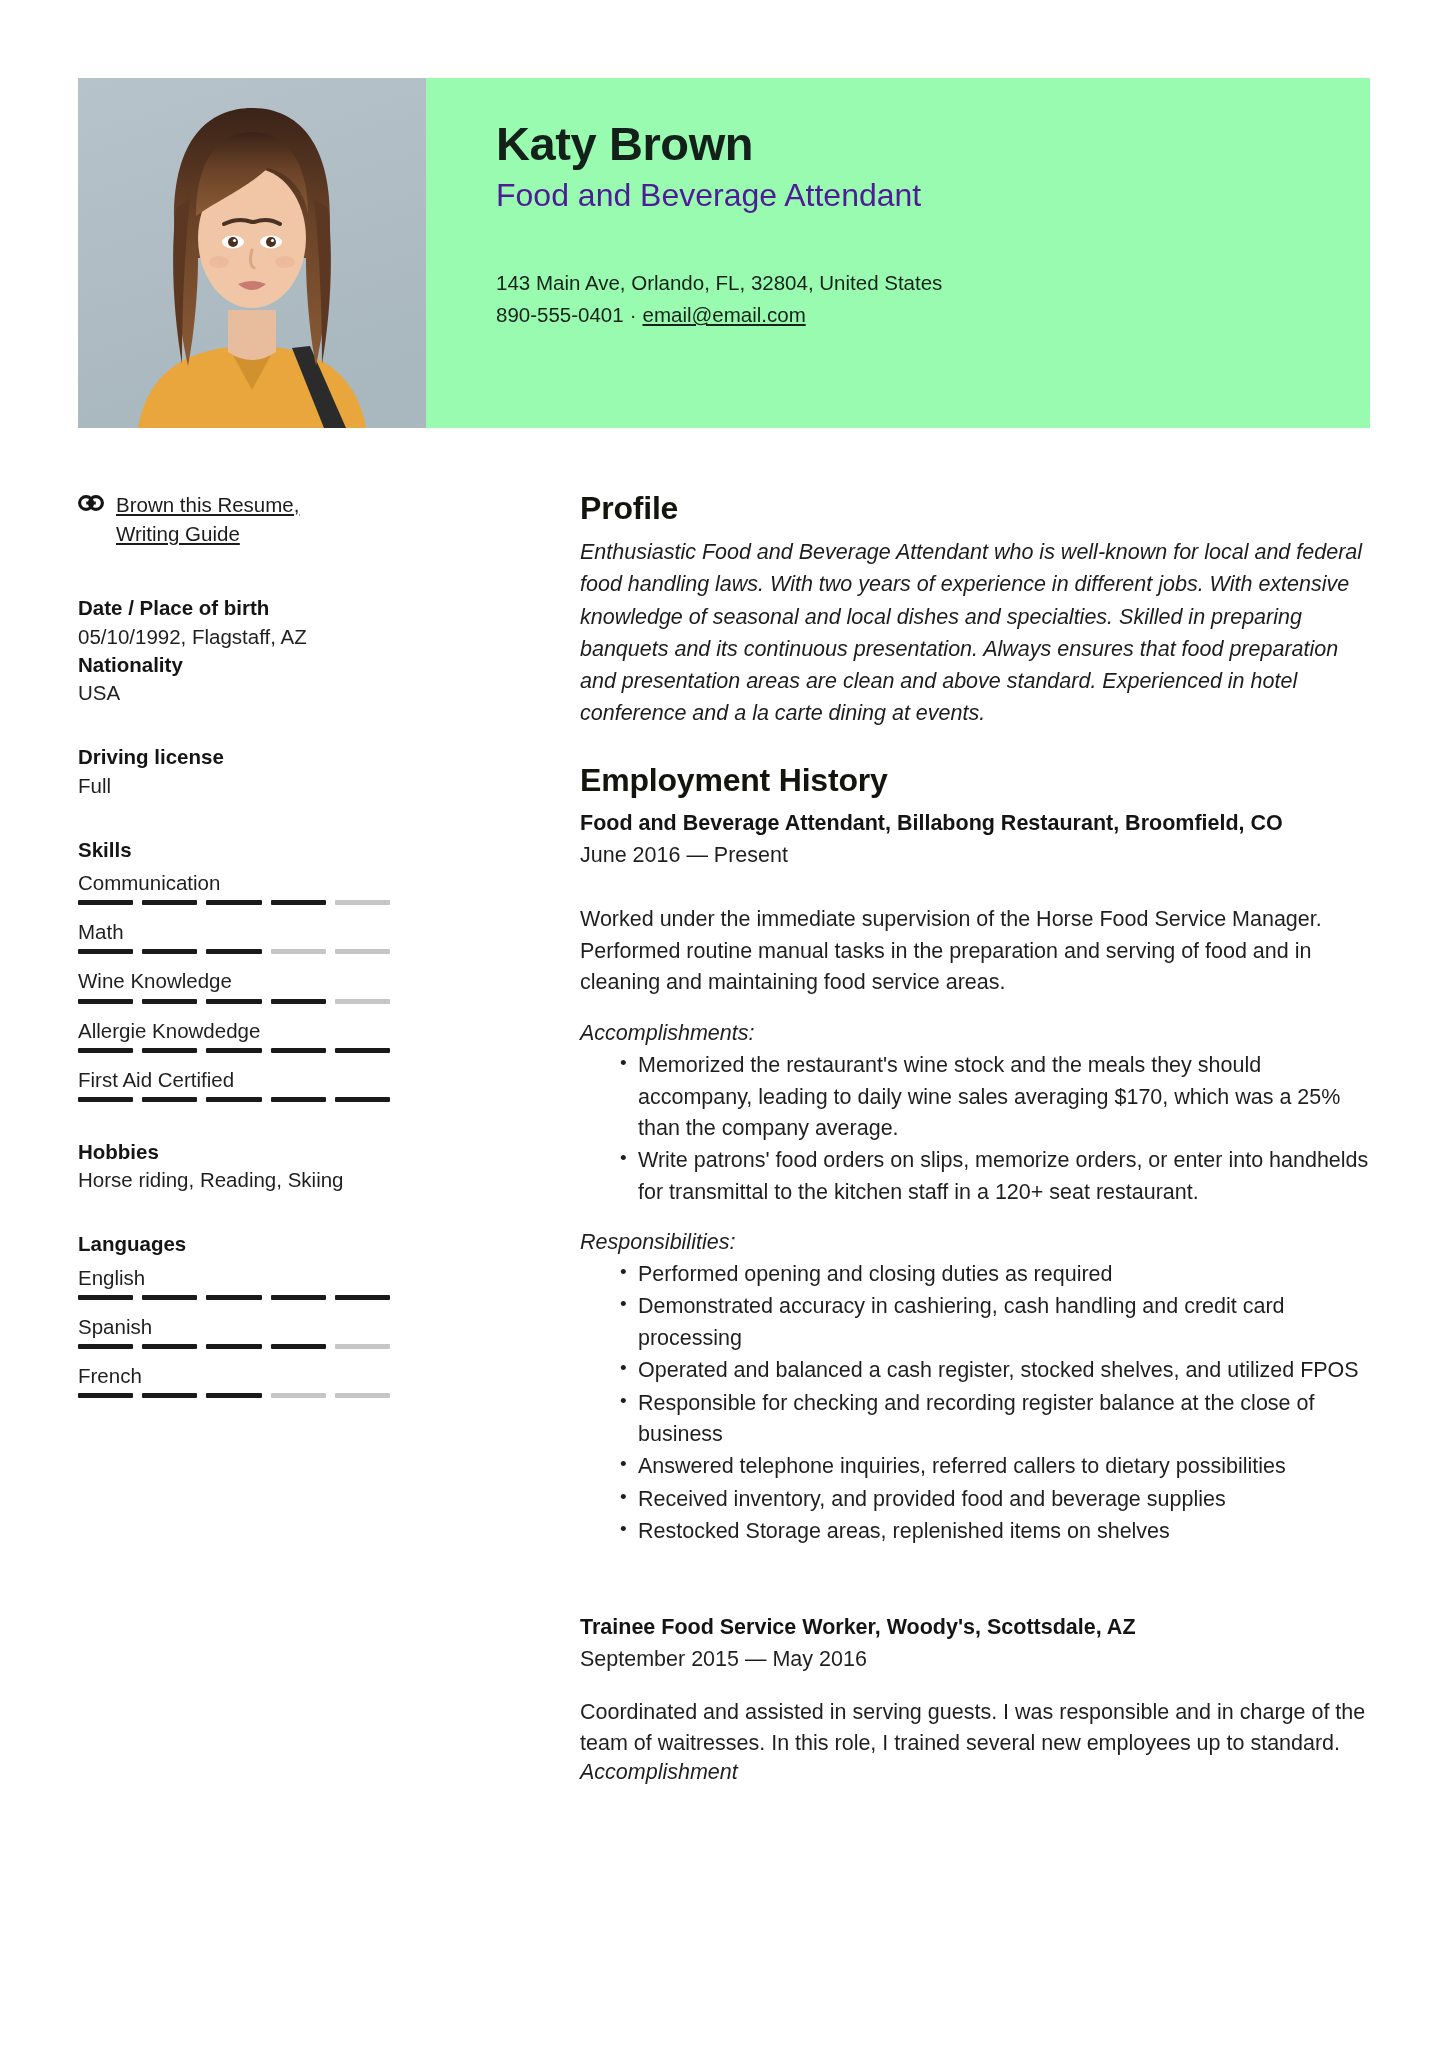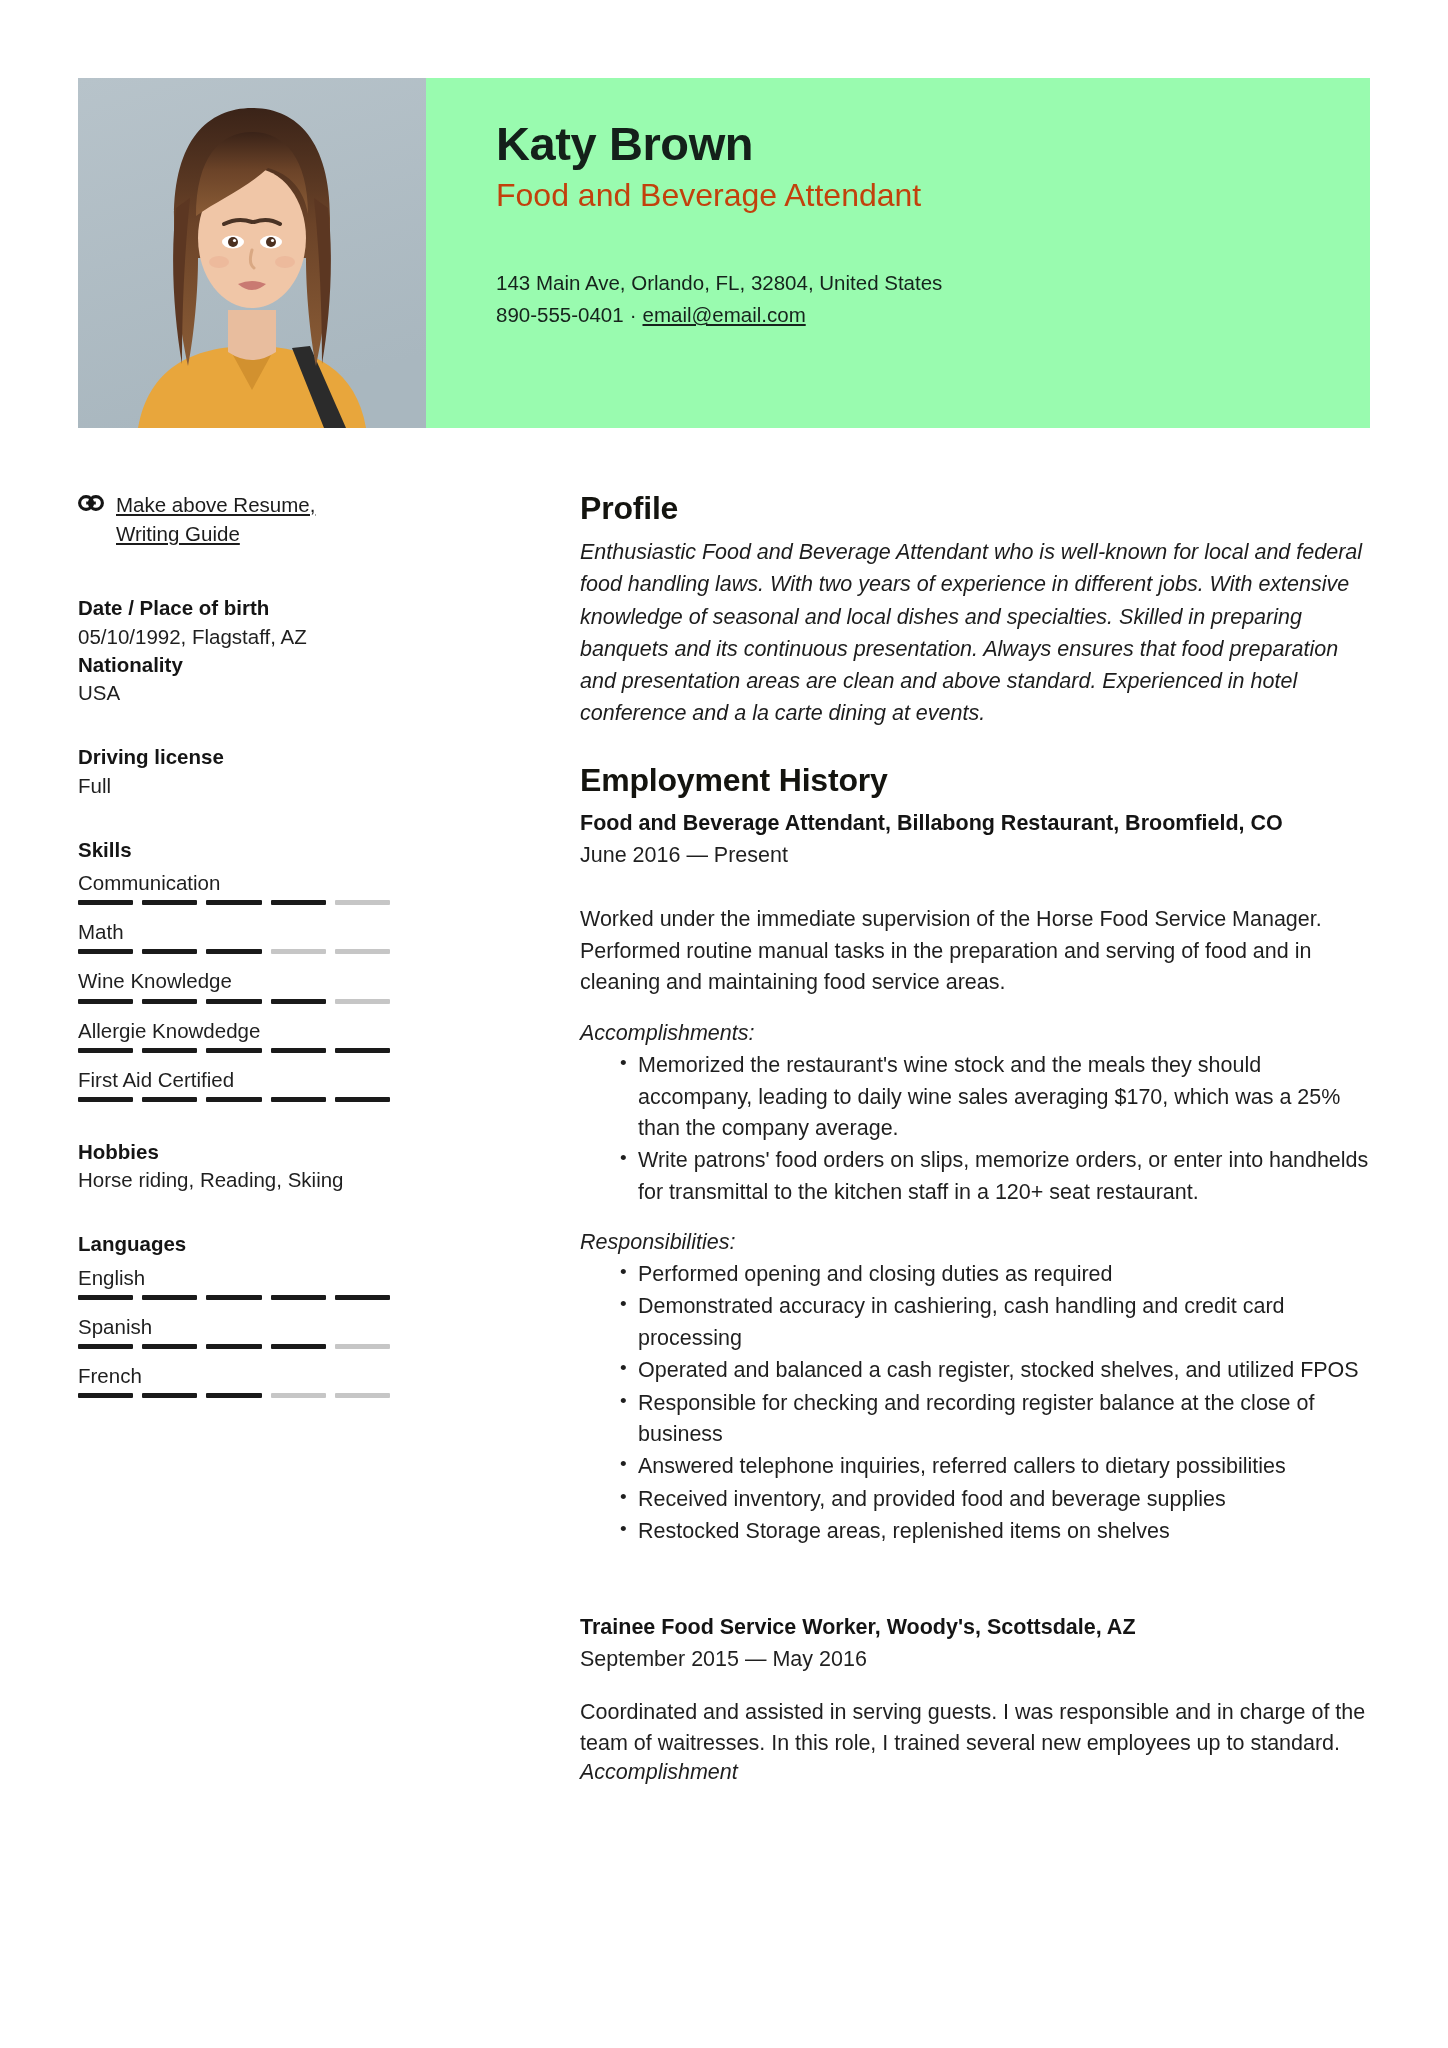--- a/index.html
+++ b/index.html
@@ -55,21 +55,21 @@
     line-height: 1.12;
     letter-spacing: -0.4px;
     color: #14201a;
     margin: 0;
     white-space: nowrap;
   }
   .job-title {
     font-size: 32px;
     font-weight: normal;
     line-height: 1.25;
-    color: #c2410c;
+    color: #4c1d95;
     margin: 4px 0 0 0;
     white-space: nowrap;
   }
   .contact {
     margin-top: 52px;
     font-size: 20.5px;
     line-height: 1.58;
     color: #16231c;
   }
   .contact .sep { padding: 0 6px; }
@@ -305,21 +305,21 @@
 
       <div class="link-row">
         <span class="link-icon">
           <svg width="26" height="16" viewBox="0 0 26 16" xmlns="http://www.w3.org/2000/svg">
             <rect x="1.6" y="1.6" width="13" height="12.8" rx="6.4" fill="none" stroke="#151515" stroke-width="3.1"></rect>
             <rect x="11.4" y="1.6" width="13" height="12.8" rx="6.4" fill="none" stroke="#151515" stroke-width="3.1"></rect>
             <rect x="8.2" y="6.5" width="9.6" height="3" fill="#151515"></rect>
           </svg>
         </span>
         <span class="link-text">
-          <span>Make above Resume,</span><br>
+          <span>Brown this Resume,</span><br>
           <span>Writing Guide</span>
         </span>
       </div>
 
       <div class="sb-block">
         <div class="sb-label">Date / Place of birth</div>
         <div class="sb-value">05/10/1992, Flagstaff, AZ</div>
       </div>
 
       <div class="sb-block">

